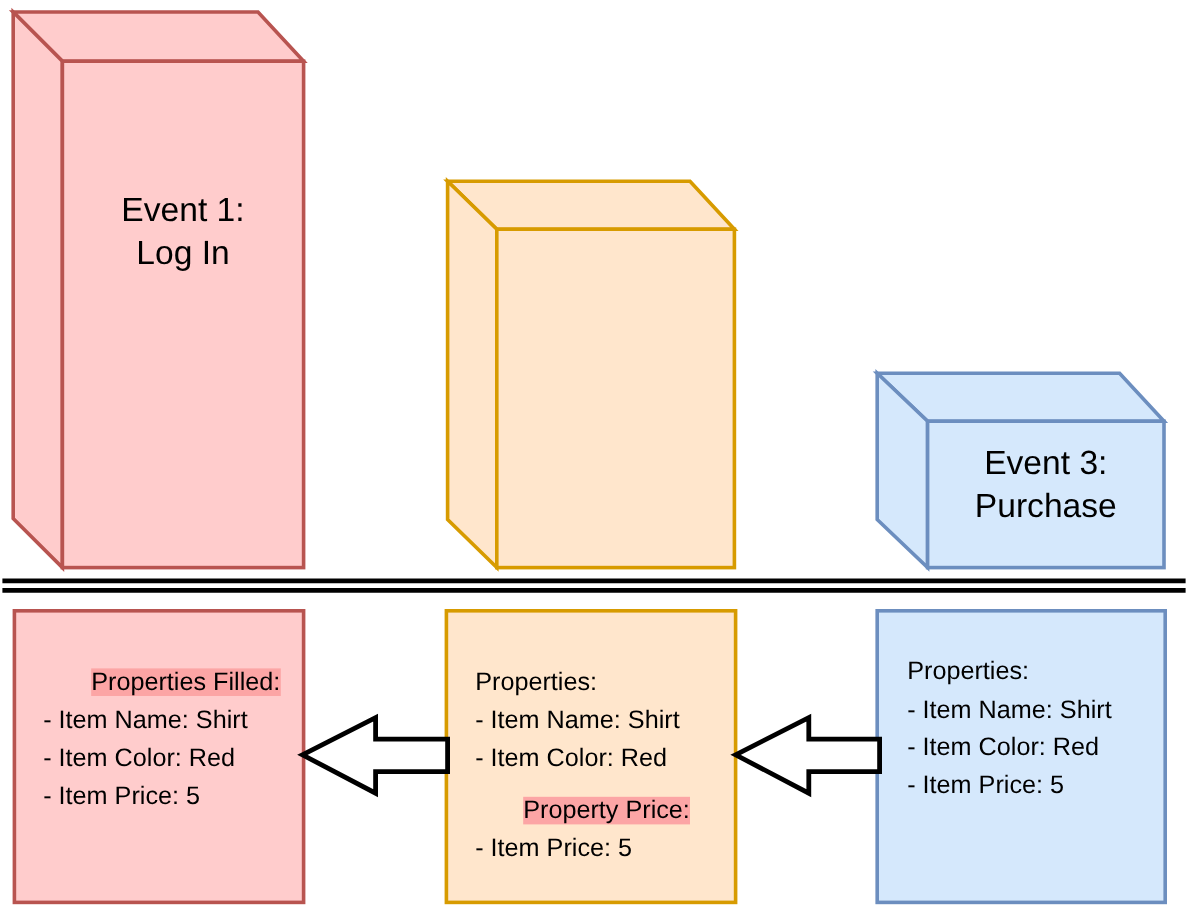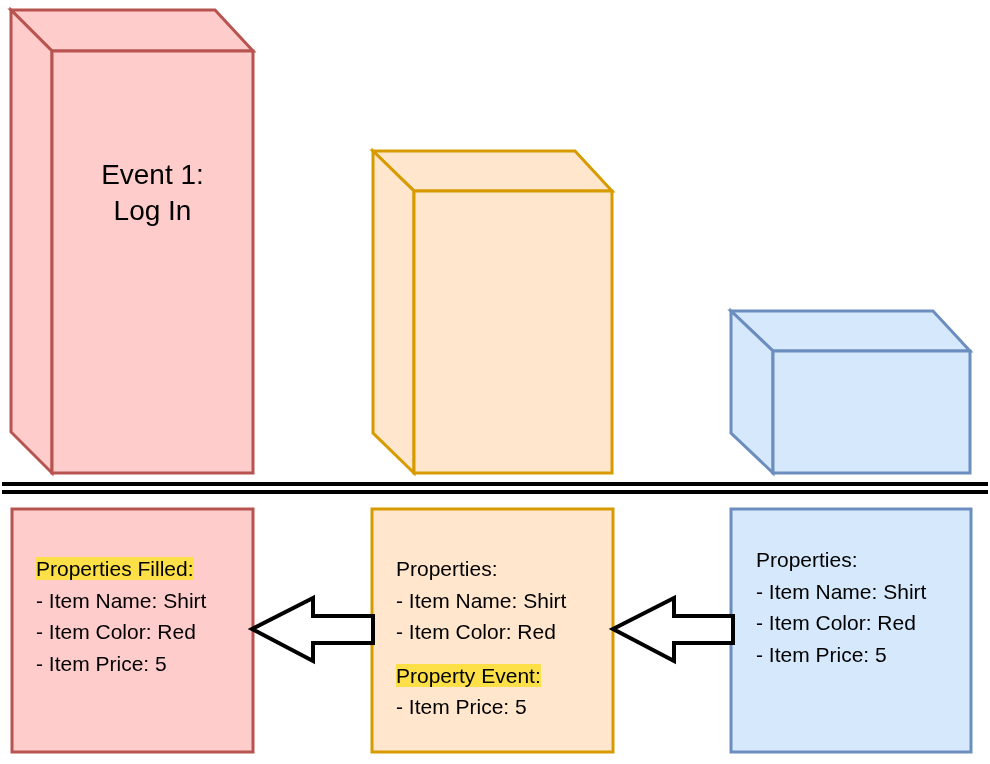--- a/index.html
+++ b/index.html
@@ -44,23 +44,24 @@
     position: absolute;
     font-size: 21px;
     line-height: 1.5;
     color: #000000;
   }
   .props-box-text-1 { left: 36px;  top: 553px; width: 215px; }
   .props-box-text-2 { left: 396px; top: 553px; width: 215px; }
   .props-box-text-3 { left: 756px; top: 544px; width: 215px; }
 
   .hl {
-    background: #fde047;
+    background: #fca5a5;
     display: inline;
     box-decoration-break: clone;
+    margin-left: 40px;
     -webkit-box-decoration-break: clone;
   }
   .blankline { display: block; height: 12px; }
   .txtline { display: block; white-space: pre; }
 </style>
 </head>
 <body>
 
 <div id="diagram-root">
 
@@ -92,34 +93,36 @@
     <rect x="12" y="509" width="241" height="243" fill="#ffcccc" stroke="#b85450" stroke-width="3"></rect>
     <rect x="372" y="509" width="241" height="243" fill="#ffe6cc" stroke="#d79b00" stroke-width="3"></rect>
     <rect x="731" y="509" width="240" height="243" fill="#d5e8fc" stroke="#6c8ebf" stroke-width="3"></rect>
 
     <polygon points="252,629 313,598 313,616 373,616 373,643 313,643 313,661" fill="#ffffff" stroke="#000000" stroke-width="4" stroke-linejoin="miter"></polygon>
     <polygon points="613,629 674,598 674,616 733,616 733,643 674,643 674,661" fill="#ffffff" stroke="#000000" stroke-width="4" stroke-linejoin="miter"></polygon>
   </svg>
 
   <div class="cube-label cube-label-1">Event 1:
 Log In</div>
+  <div class="cube-label cube-label-3">Event 3:
+Purchase</div>
 
   <div class="props-box-text props-box-text-1">
     <span class="txtline"><span class="hl">Properties Filled:</span></span>
     <span class="txtline">- Item Name: Shirt</span>
     <span class="txtline">- Item Color: Red</span>
     <span class="txtline">- Item Price: 5</span>
   </div>
 
   <div class="props-box-text props-box-text-2">
     <span class="txtline">Properties:</span>
     <span class="txtline">- Item Name: Shirt</span>
     <span class="txtline">- Item Color: Red</span>
     <span class="blankline"></span>
-    <span class="txtline"><span class="hl">Property Event:</span></span>
+    <span class="txtline"><span class="hl">Property Price:</span></span>
     <span class="txtline">- Item Price: 5</span>
   </div>
 
   <div class="props-box-text props-box-text-3">
     <span class="txtline">Properties:</span>
     <span class="txtline">- Item Name: Shirt</span>
     <span class="txtline">- Item Color: Red</span>
     <span class="txtline">- Item Price: 5</span>
   </div>
 

